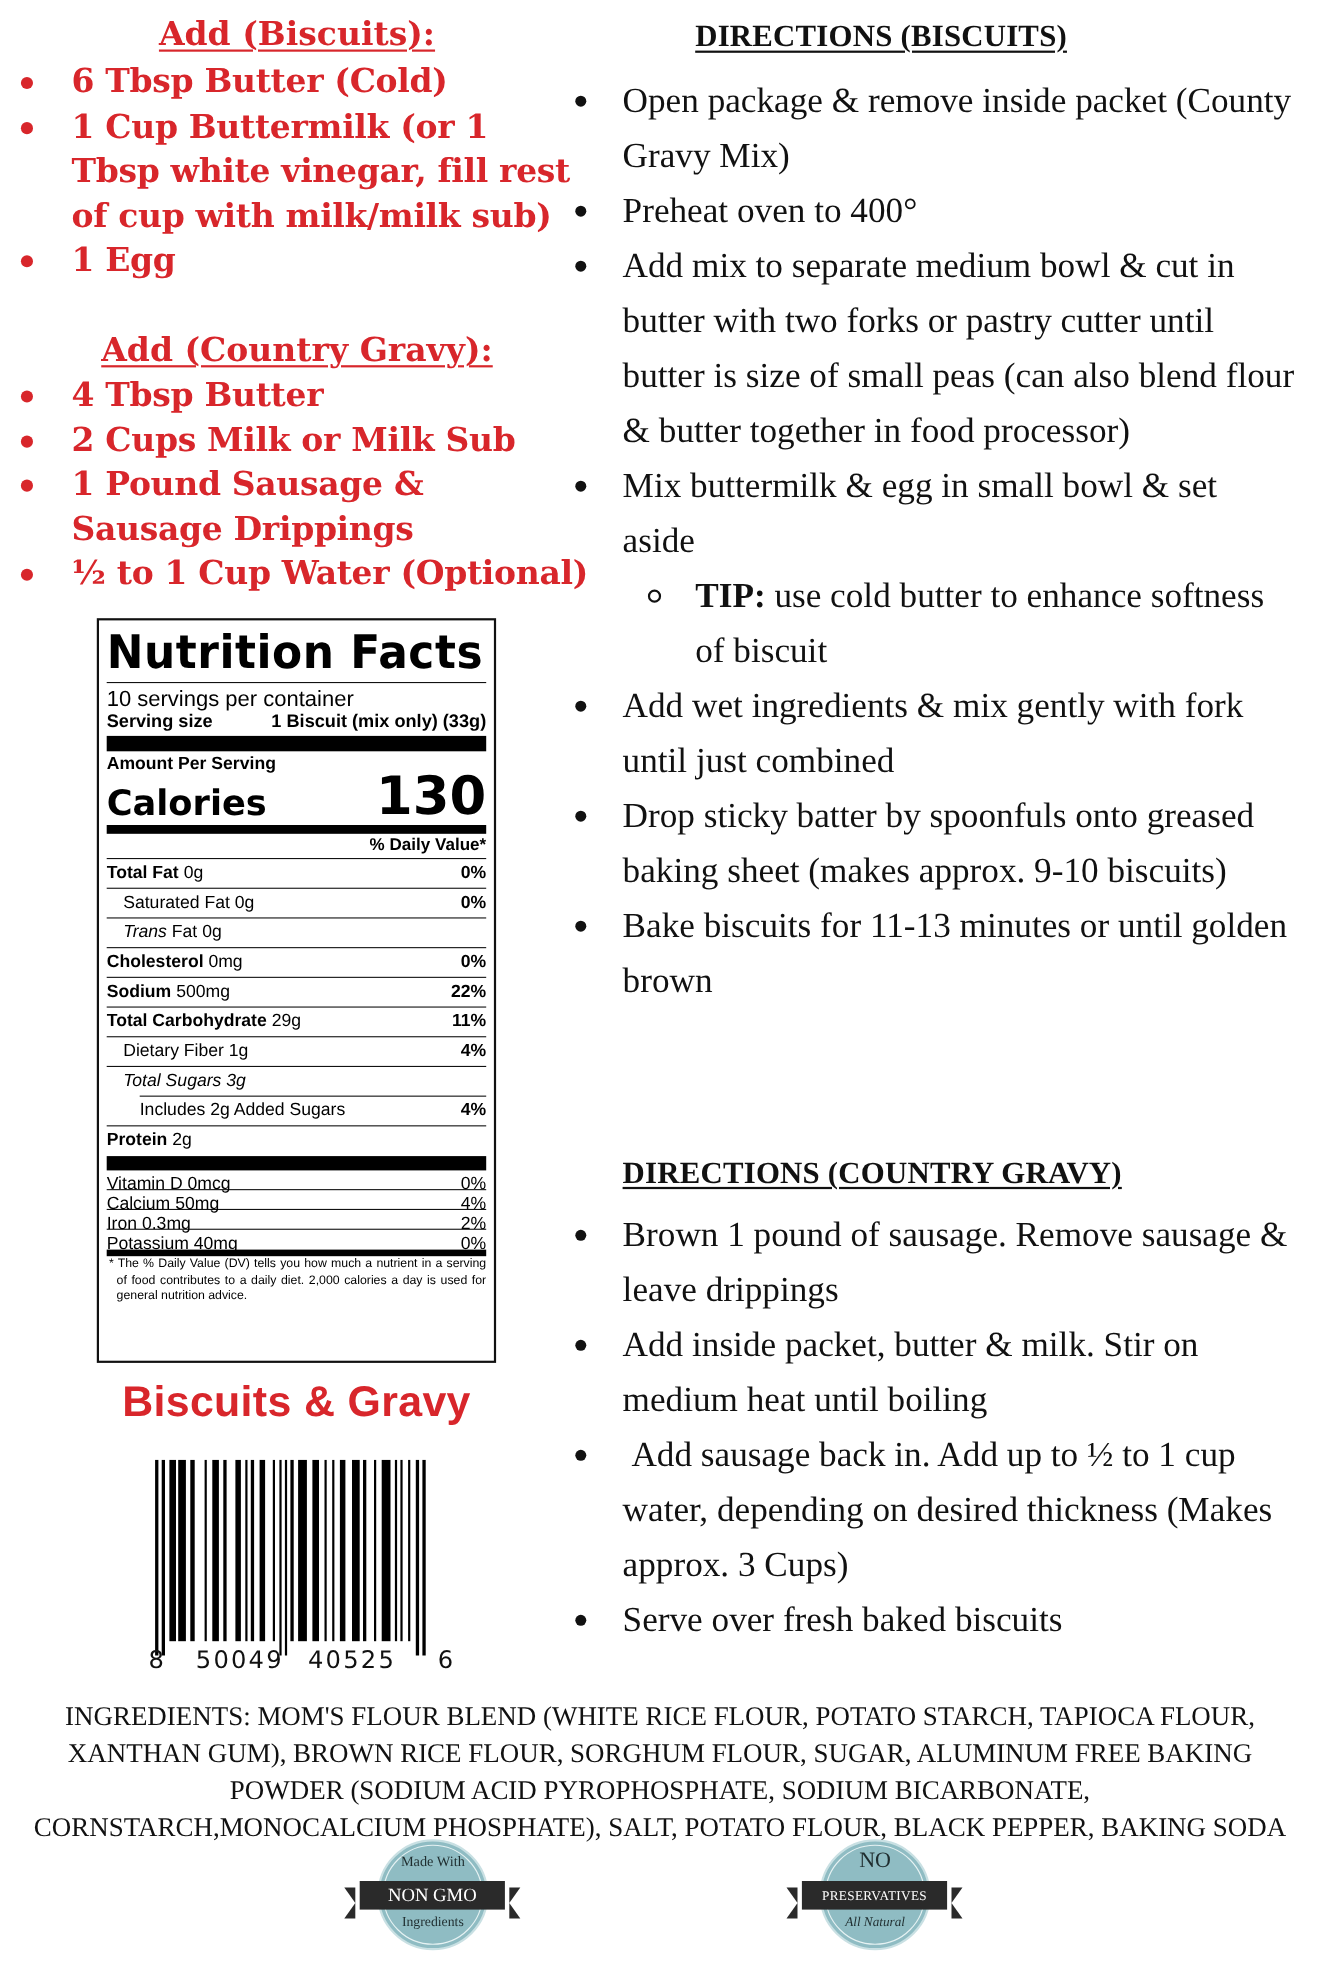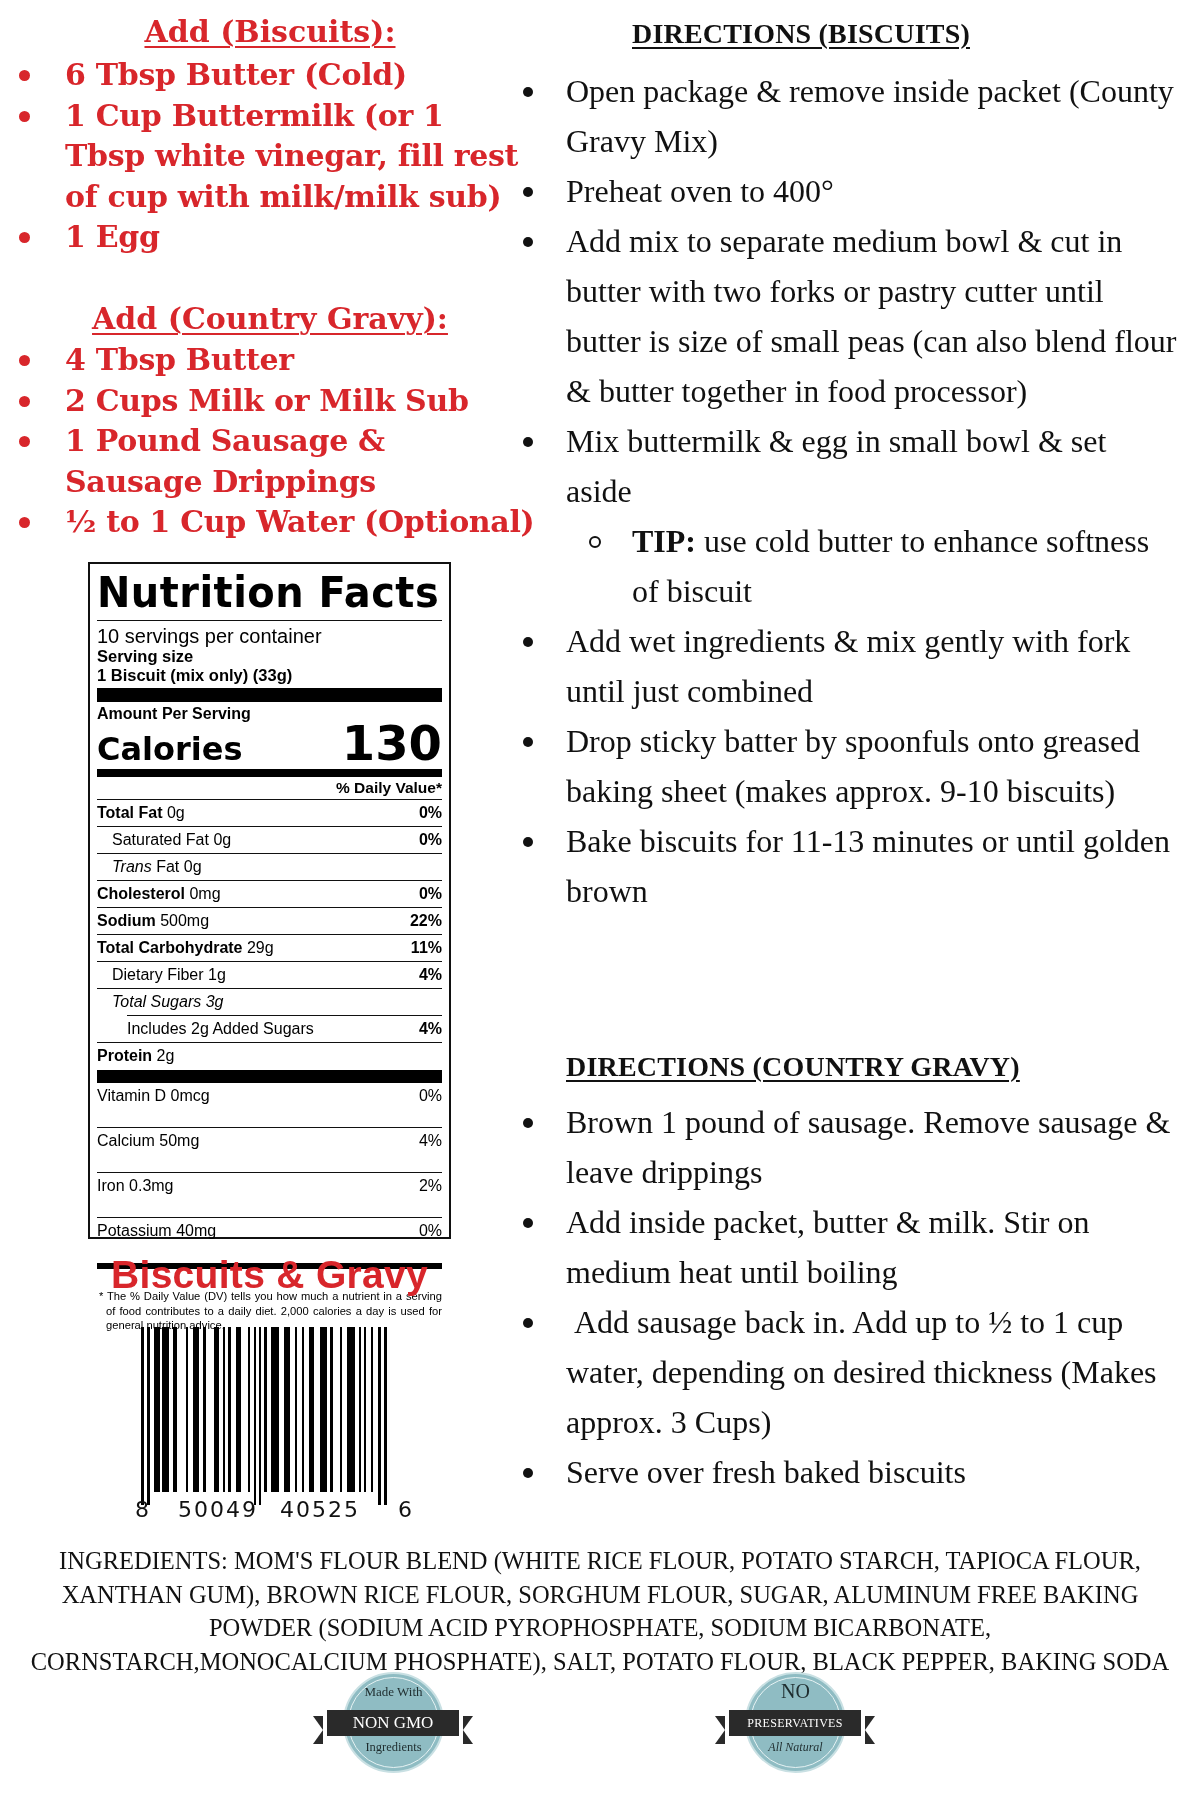--- a/index.html
+++ b/index.html
@@ -29,41 +29,41 @@
                  border:2.5px solid #111; background:transparent; }
   .dir-list li .bold { font-weight:bold; }
 
   
   .nf { position:absolute; left:88px; top:562px; width:363px; height:677px; border:2px solid #111;
         box-sizing:border-box; padding:6px 7px 0 7px; font-family:"Liberation Sans", sans-serif; color:#000; }
   .nf-title { font-weight:900; font-size:42px; line-height:46px; letter-spacing:0.5px;
               font-family:"DejaVu Sans", sans-serif; font-weight:bold; transform:scaleX(0.95); transform-origin:left; white-space:nowrap; }
   .nf-hr1 { border-top:1.5px solid #111; margin-top:4px; }
   .nf-serv { font-size:20px; line-height:22px; margin-top:4px; }
-  .nf-size { font-size:16.5px; font-weight:bold; line-height:19px; display:flex; justify-content:space-between;flex-direction:column; }
+  .nf-size { font-size:16.5px; font-weight:bold; line-height:19px; display:flex; justify-content:space-between; }
   .nf-bar { background:#000; height:14px; margin-top:3px; }
   .nf-amt { font-size:16px; font-weight:bold; margin-top:3px; line-height:18px; }
   .nf-cal { display:flex; justify-content:space-between; align-items:flex-end; margin-top:-4px; }
   .nf-cal .lbl { font-size:32px; font-weight:bold; line-height:36px; font-family:"DejaVu Sans", sans-serif; }
   .nf-cal .val { font-size:48px; font-weight:bold; line-height:48px; font-family:"DejaVu Sans", sans-serif;text-align:center; }
   .nf-bar2 { background:#000; height:8px; margin-top:2px; }
   .nf-dv { text-align:right; font-size:15.5px; font-weight:bold; line-height:22px; border-bottom:1px solid #111; }
   .nf-row { display:flex; justify-content:space-between; font-size:16px; line-height:26.5px; height:27px;
             border-bottom:1.3px solid #111; box-sizing:border-box; }
   .nf-row b { font-weight:bold; }
   .nf-row .pct { font-weight:bold; }
   .nf-row.i1 { padding-left:15px; }
   .nf-row.i2 { padding-left:30px; }
   .nf-row.noline { border-bottom:none; }
   .nf-row.it em { font-style:italic; }
   .nf-bar3 { background:#000; height:13px; }
-  .nf-vrow { display:flex; justify-content:space-between; font-size:16px; line-height:26.5px; height:45px;
+  .nf-vrow { display:flex; justify-content:space-between; font-size:16px; line-height:26.5px; height:18px;
              border-bottom:1px solid #111; box-sizing:border-box; }
   .nf-bar4 { background:#000; height:6px; margin-top:0px; }
-  .nf-foot { font-size:11.2px; line-height:14.5px; margin-top:20px; padding-left:9px; text-indent:-7px; text-align:justify; }
+  .nf-foot { font-size:11.2px; line-height:14.5px; margin-top:0; padding-left:9px; text-indent:-7px; text-align:justify; }
 
   .product-title { position:absolute; left:88px; width:363px; top:1253px; text-align:center;
                    font-family:Liberation Sans, sans-serif; font-weight:bold; font-size:39px; color:#d8262b; letter-spacing:0.3px; }
 
   .barcode { position:absolute; left:135px; top:1327px; width:290px; height:200px; }
   .barcode-digits { position:absolute; top:1497px; font-family:"DejaVu Sans", sans-serif; font-size:22px; color:#111; }
 
   .ingredients { position:absolute; left:30px; width:1140px; top:1544px; text-align:center;
                  font-family:"Liberation Serif", serif; font-size:24.5px; line-height:33.5px; color:#111; }
 

